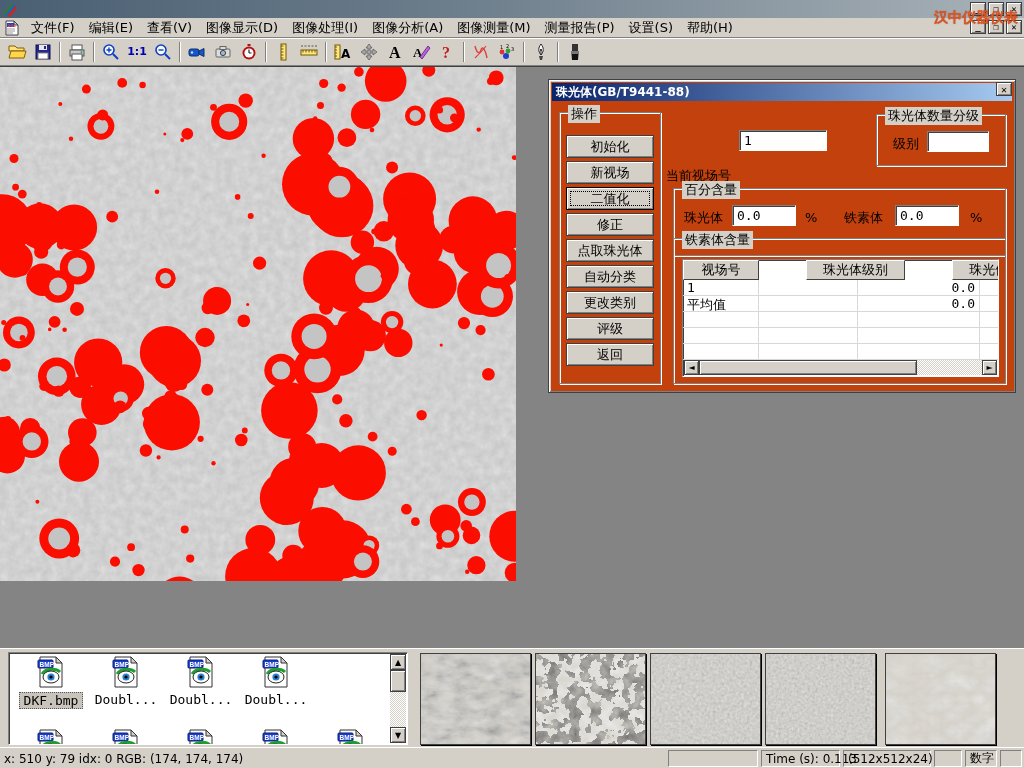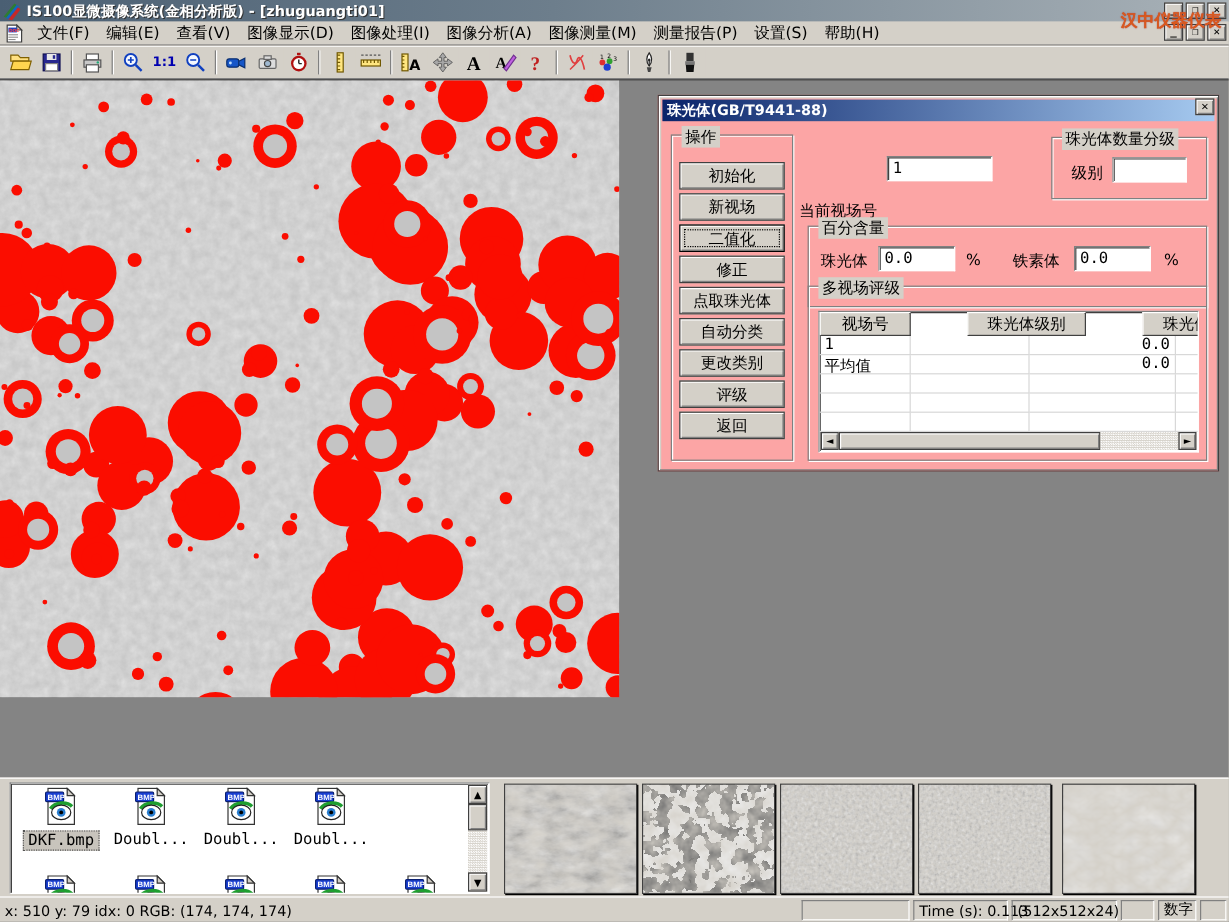--- a/index.html
+++ b/index.html
@@ -26,21 +26,21 @@
   #toolbar { left:0; top:38px; width:1024px; height:28px; background:#d4d0c8; display:flex; align-items:center; padding-left:4px; border-bottom:1px solid #808080; box-shadow:inset 0 1px 0 #fff; }
   .tbtn { width:26px; height:24px; display:flex; align-items:center; justify-content:center; background:#d4d0c8; }
   .tsep { width:2px; height:20px; margin:0 3px; border-left:1px solid #808080; border-right:1px solid #fff; }
   .one2one { color:#0000b0; font-weight:bold; font-size:11px; font-family:"DejaVu Sans",sans-serif; }
 
   
   #client { left:0; top:66px; width:1024px; height:582px; background:#848484; border-top:1px solid #404040; }
   #micrograph { position:absolute; left:0; top:0; width:516px; height:514px; }
 
   
-  #dialog { left:548px; top:78px; width:468px; height:314px; background:#fca5a5; border:1px solid #404040; box-shadow:inset 1px 1px 0 #fff, inset -1px -1px 0 #808080, inset 2px 2px 0 #d4d0c8; }
+  #dialog { left:548px; top:78px; width:468px; height:314px; background:#c2410c; border:1px solid #404040; box-shadow:inset 1px 1px 0 #fff, inset -1px -1px 0 #808080, inset 2px 2px 0 #d4d0c8; }
   #dlg-title { position:absolute; left:3px; top:3px; width:460px; height:18px; background:linear-gradient(90deg,#0a246a,#a6caf0); color:#fff; font-weight:bold; font-size:12px; display:flex; align-items:center; padding-left:4px; }
   #dlg-close { position:absolute; right:3px; top:2px; width:16px; height:14px; font-size:10px; font-weight:bold; display:flex; align-items:center; justify-content:center; font-family:"DejaVu Sans Mono",monospace; }
   .opbtn { position:absolute; left:17px; width:88px; height:23px; font-size:13px; display:flex; align-items:center; justify-content:center; white-space:nowrap; }
   .opbtn.focused { box-shadow:inset 1px 1px 0 #fff, inset -1px -1px 0 #808080, inset 0 0 0 2px #d4d0c8; outline:1px dotted #000; outline-offset:-5px; border:1px solid #000; }
   .field { background:#fff; border:1px solid #808080; border-right-color:#fff; border-bottom-color:#fff; box-shadow:inset 1px 1px 0 #404040; font-family:"DejaVu Sans Mono","Liberation Mono",monospace; font-size:13px; padding:2px 4px; }
   .dlabel { font-size:13px; white-space:nowrap; }
 
   
   #mtable { position:absolute; left:8px; top:20px; width:317px; height:118px; background:#fff; border:1px solid #808080; border-right-color:#fff; border-bottom-color:#fff; box-shadow:inset 1px 1px 0 #404040; overflow:hidden; }
   .thead { display:flex; height:20px;gap:47px; }
@@ -72,21 +72,20 @@
 </style>
 </head>
 <body>
 
 <div id="titlebar" class="abs">
   <svg width="16" height="16" viewBox="0 0 16 16" style="margin-left:2px">
     <path d="M1 13 L10 2 L13 4 L4 14 Z" fill="#2e7d32"></path>
     <path d="M3 14 L12 3 L14 5 L6 15 Z" fill="#1565c0"></path>
     <path d="M5 15 L13 5 L15 7 L8 16 Z" fill="#c62828"></path>
   </svg>
-  <span class="t">IS100显微摄像系统(金相分析版) - [zhuguangti01]</span>
   <span class="winbtns" style="top:2px">
     <span class="winbtn btn3d">_</span>
     <span class="winbtn btn3d">❐</span>
     <span class="winbtn btn3d">✕</span>
   </span>
 </div>
 <div id="watermark">汉中仪器仪表</div>
 
 <div id="menubar" class="abs">
   <svg width="16" height="16" viewBox="0 0 16 16" style="margin:0 4px">
@@ -541,21 +540,21 @@
       <span class="glabel">百分含量</span>
       <span class="dlabel abs" style="left:10px; top:20px;">珠光体</span>
       <span class="field abs" style="left:58px; top:16px; width:64px; height:21px;">0.0</span>
       <span class="dlabel abs" style="left:131px; top:21px;">%</span>
       <span class="dlabel abs" style="left:170px; top:20px;">铁素体</span>
       <span class="field abs" style="left:221px; top:16px; width:64px; height:21px;">0.0</span>
       <span class="dlabel abs" style="left:296px; top:21px;">%</span>
     </div>
 
     <div class="group" style="left:124px; top:158px; width:333px; height:146px;">
-      <span class="glabel">多视场评级</span>
+      <span class="glabel">铁素体含量</span>
       <div id="mtable">
         <div class="thead">
           <span class="th" style="width:76px">视场号</span>
           <span class="th" style="width:99px">珠光体级别</span>
           <span class="th" style="width:122px">珠光体含量(%)</span>
           <span class="th" style="width:60px">铁素体含量(%)</span>
         </div>
         <div class="trow">
           <span class="td" style="width:76px">1</span>
           <span class="td" style="width:99px"></span>

